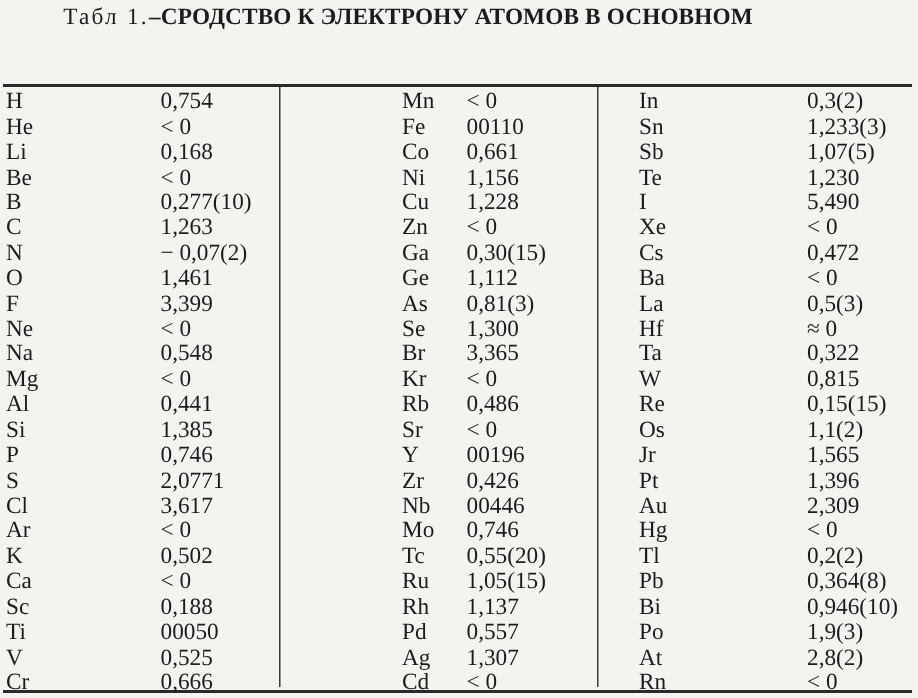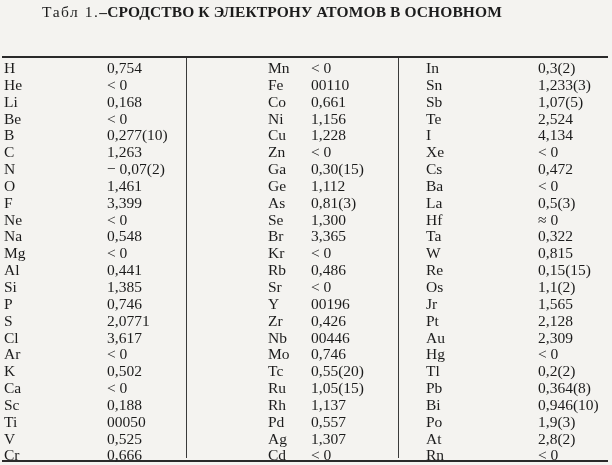--- a/index.html
+++ b/index.html
@@ -261,25 +261,25 @@
     <div class="row">
       <span class="el">Sn</span>
       <span class="val">1,233(3)</span>
     </div>
     <div class="row">
       <span class="el">Sb</span>
       <span class="val">1,07(5)</span>
     </div>
     <div class="row">
       <span class="el">Te</span>
-      <span class="val">2,524</span>
+      <span class="val">1,230</span>
     </div>
     <div class="row">
       <span class="el">I</span>
-      <span class="val">4,134</span>
+      <span class="val">5,490</span>
     </div>
     <div class="row">
       <span class="el">Xe</span>
       <span class="val">&lt; 0</span>
     </div>
     <div class="row">
       <span class="el">Cs</span>
       <span class="val">0,472</span>
     </div>
     <div class="row">
@@ -309,21 +309,21 @@
     <div class="row">
       <span class="el">Os</span>
       <span class="val">1,1(2)</span>
     </div>
     <div class="row">
       <span class="el">Jr</span>
       <span class="val">1,565</span>
     </div>
     <div class="row">
       <span class="el">Pt</span>
-      <span class="val">2,128</span>
+      <span class="val">1,396</span>
     </div>
     <div class="row">
       <span class="el">Au</span>
       <span class="val">2,309</span>
     </div>
     <div class="row">
       <span class="el">Hg</span>
       <span class="val">&lt; 0</span>
     </div>
     <div class="row">

